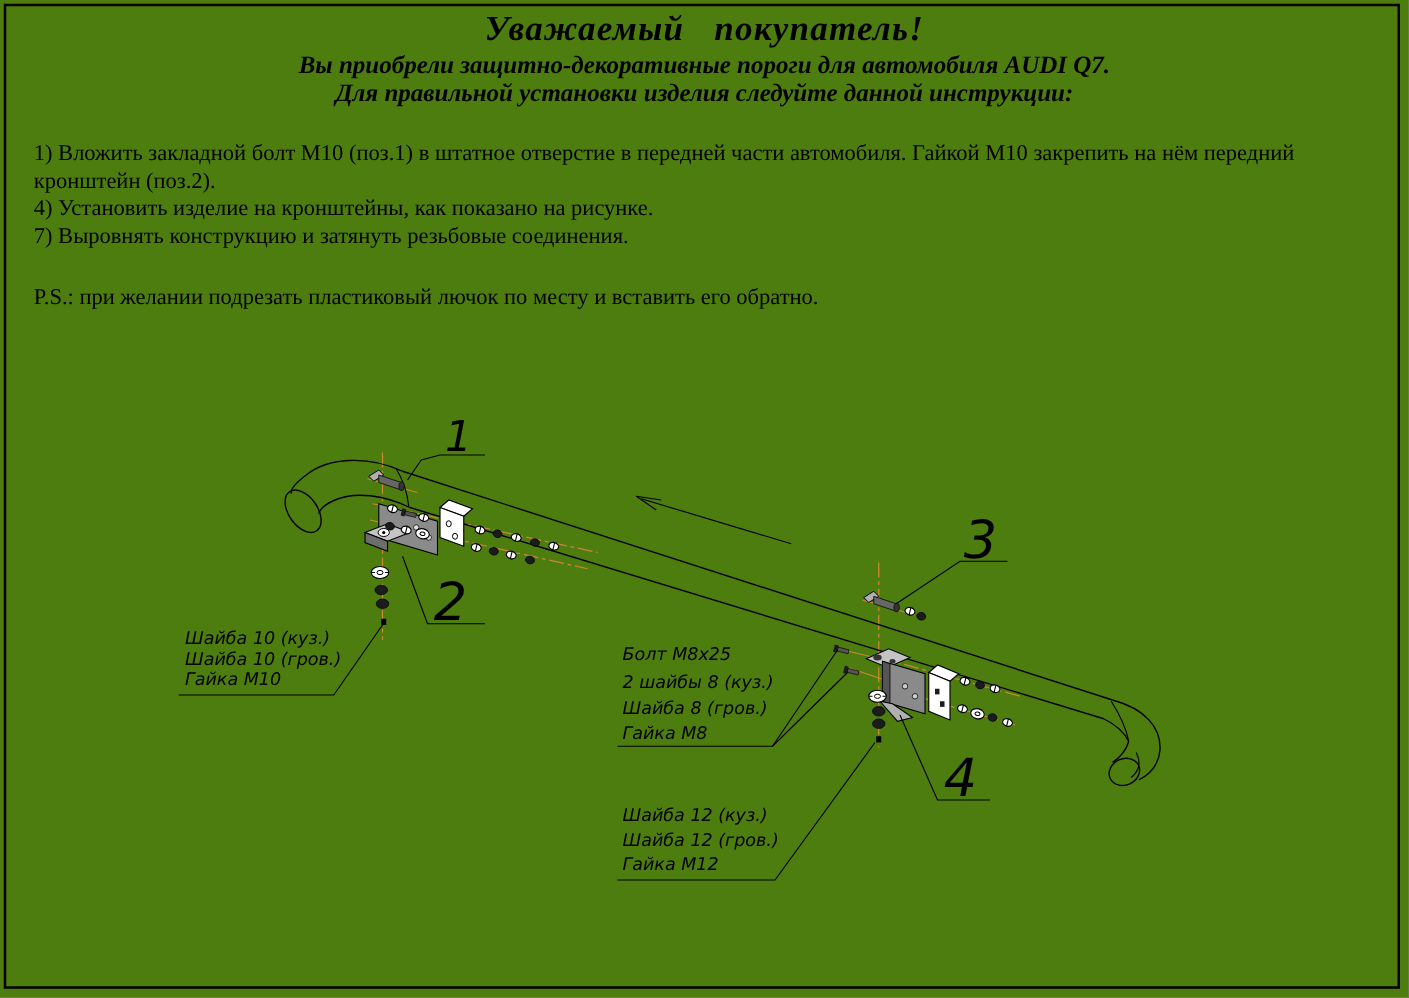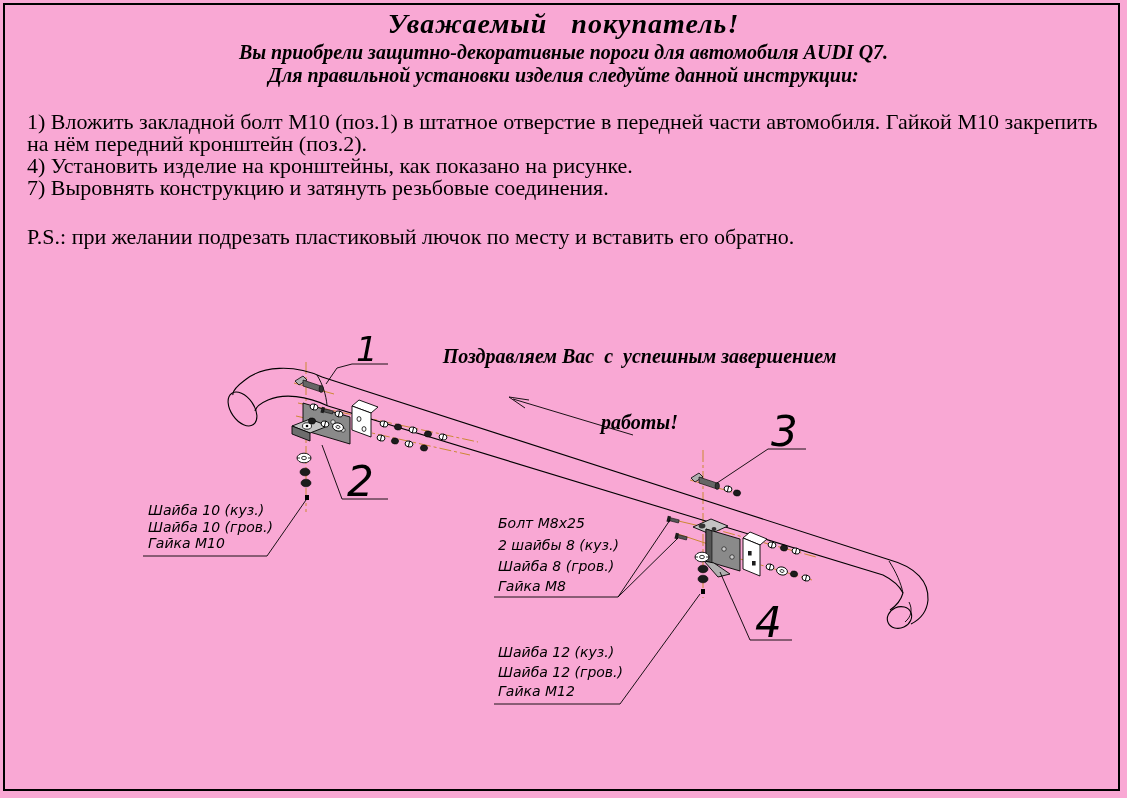--- a/index.html
+++ b/index.html
@@ -1,35 +1,35 @@
 <!DOCTYPE html>
 <html><head>
 <meta charset="utf-8">
 <style>
   html,body { margin:0; padding:0; background:#888; }
   .page {
-    position:relative; width:1127px; height:798px; background:#f9a8d4;
+    position:relative; width:1127px; height:798px; background:#4d7c0f;
     font-family:"Liberation Serif", serif; color:#000; overflow:hidden;
     margin:0 auto;
   }
   .page-border {
     position:absolute; left:3px; top:3px; width:1117px; height:788px;
     border:2px solid #000; box-sizing:border-box; pointer-events:none;
   }
   .header { position:absolute; top:7px; left:0; width:100%; text-align:center; }
   .title {
     font-size:28px; font-weight:bold; font-style:italic;
     letter-spacing:1px; white-space:pre; line-height:34px;
   }
   .subtitle {
     font-size:20px; font-weight:bold; font-style:italic; line-height:23px;
   }
   .instructions {
     position:absolute; left:27px; top:111px; width:1075px;
-    font-size:22px; line-height:22px;
+    font-size:18px; line-height:22px;
   }
   .ps-line { margin-top:27px; }
   .congrats {
     position:absolute; left:382px; top:301px; width:515px; text-align:center;
     font-size:20px; font-weight:bold; font-style:italic; line-height:22px;
     white-space:pre-wrap;
   }
   svg.figure { position:absolute; left:0; top:0; }
 
   
@@ -53,24 +53,20 @@
     <div class="subtitle">Для правильной установки изделия следуйте данной инструкции:</div>
   </div>
 
   <div class="instructions">
     <div>1) Вложить закладной болт М10 (поз.1) в штатное отверстие в передней части автомобиля. Гайкой М10 закрепить на нём передний кронштейн (поз.2).</div>
     <div>4) Установить изделие на кронштейны, как показано на рисунке.</div>
     <div>7) Выровнять конструкцию и затянуть резьбовые соединения.</div>
     <div class="ps-line">P.S.: при желании подрезать пластиковый лючок по месту и вставить его обратно.</div>
   </div>
 
-  <div class="congrats">
-    <div>Поздравляем Вас  с  успешным завершением</div>
-    <div>работы!</div>
-  </div>
 
   <svg class="figure" width="1127" height="798" viewBox="0 0 1127 798" xmlns="http://www.w3.org/2000/svg">
 
     <defs>
       <g id="sym-washer">
         <ellipse cx="0" cy="0" rx="4" ry="3" fill="#fff" stroke="#000" stroke-width="0.9"></ellipse>
         <line x1="0" y1="-3" x2="0" y2="3" stroke="#000" stroke-width="0.9"></line>
       </g>
       <g id="sym-ring">
         <ellipse cx="0" cy="0" rx="5.5" ry="4" fill="#fff" stroke="#000" stroke-width="0.9"></ellipse>

